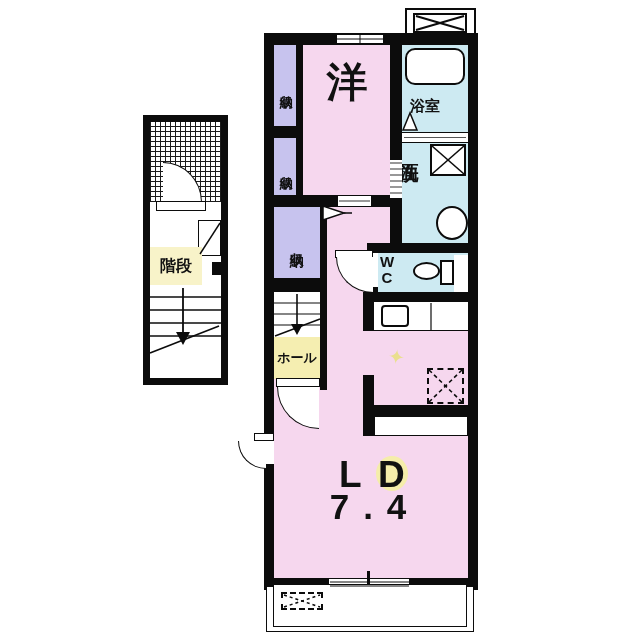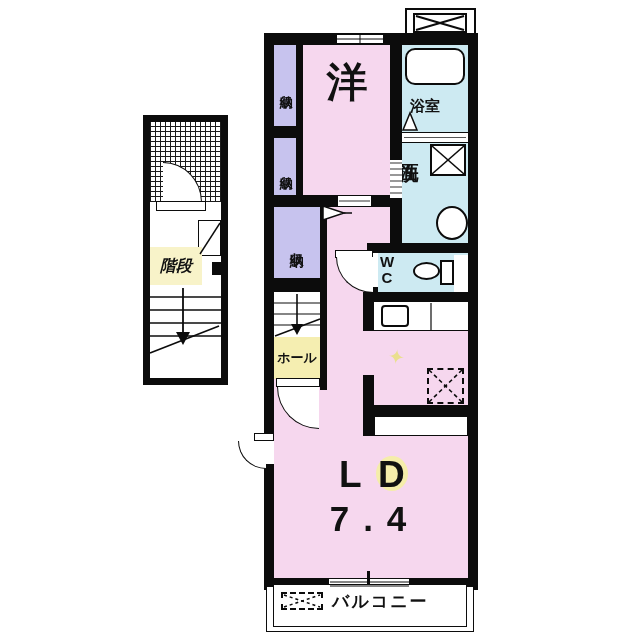--- a/index.html
+++ b/index.html
@@ -34,21 +34,21 @@
   <div class="abs wall" style="left:143px;top:115px;width:85px;height:270px;"></div>
   <div class="abs white" style="left:150px;top:122px;width:71px;height:256px;"></div>
 
   <div class="abs hatch" style="left:150px;top:122px;width:71px;height:80px;"></div>
   <div class="abs" style="left:163px;top:162px;width:39px;height:40px;background:#fff;border-top:1.6px solid #0c0c0c;border-right:1.6px solid #0c0c0c;border-radius:0 100% 0 0;"></div>
   <div class="abs white bord" style="left:156px;top:201px;width:50px;height:10px;"></div>
 
   <div class="abs white bord" style="left:198px;top:220px;width:23px;height:36px;"></div>
 
   <div class="abs paleyel center" style="left:150px;top:247px;width:52px;height:38px;">
-    <span class="lbl" style="font-size:16px;font-style:italic;">階段</span>
+    <span class="lbl" style="font-size:16px;">階段</span>
   </div>
   <div class="abs wall" style="left:212px;top:262px;width:9px;height:13px;"></div>
   <div class="abs white" style="left:150px;top:285px;width:71px;height:93px;"></div>
 
   <div class="abs white bord2" style="left:405px;top:8px;width:71px;height:29px;"></div>
   <div class="abs white" style="left:413px;top:13px;width:54px;height:20px;border:2.5px solid #0c0c0c;"></div>
 
   <div class="abs wall" style="left:264px;top:33px;width:214px;height:557px;"></div>
   <div class="abs pink" style="left:274px;top:45px;width:194px;height:533px;"></div>
 
@@ -120,32 +120,31 @@
   <div class="abs white bord" style="left:276px;top:378px;width:44px;height:9px;"></div>
   <div class="abs" style="left:277px;top:387px;width:42px;height:42px;background:#fff;border-left:1.6px solid #0c0c0c;border-bottom:1.6px solid #0c0c0c;border-radius:0 0 0 100%;"></div>
 
   <div class="abs white" style="left:264px;top:434px;width:10px;height:30px;"></div>
   <div class="abs white bord" style="left:254px;top:433px;width:20px;height:8px;"></div>
   <div class="abs" style="left:238px;top:441px;width:28px;height:28px;background:#fff;border-left:1.6px solid #0c0c0c;border-bottom:1.6px solid #0c0c0c;border-radius:0 0 0 100%;"></div>
 
   <div class="abs" style="left:376px;top:456px;width:32px;height:35px;background:#f5edaa;border-radius:50%;"></div>
   <span class="abs lbl" style="left:339px;top:456px;font-size:37px;">L</span>
   <span class="abs lbl" style="left:378px;top:456px;font-size:37px;">D</span>
-  <div class="abs center" style="left:315px;top:499px;width:120px;height:40px;">
+  <div class="abs center" style="left:315px;top:487px;width:120px;height:40px;">
     <span class="lbl" style="font-size:35px;letter-spacing:14px;">7.4</span>
   </div>
 
   <div class="abs white" style="left:336px;top:34px;width:48px;height:10px;border:1.2px solid #0c0c0c;"></div>
   <div class="abs white" style="left:328px;top:578px;width:82px;height:12px;border:1.2px solid #0c0c0c;"></div>
   <div class="abs wall" style="left:367px;top:571px;width:2.5px;height:25px;"></div>
 
   <div class="abs white" style="left:266px;top:586px;width:208px;height:46px;border:1.6px solid #0c0c0c;"></div>
   <div class="abs white" style="left:273px;top:584px;width:194px;height:43px;border:1.4px solid #0c0c0c;"></div>
   <div class="abs" style="left:281px;top:592px;width:42px;height:18px;border:2px dashed #0c0c0c;background:#fff;"></div>
-  <span class="abs lbl" style="left:332px;top:593px;font-size:17px;letter-spacing:2px;">バルコニー</span>
 
   <svg id="linework" width="640" height="640" viewBox="0 0 640 640">
 
     <g>
       <line x1="200" y1="254" x2="220" y2="223" stroke="#0c0c0c" stroke-width="1.4"></line>
     </g>
 
     <g stroke="#0c0c0c" stroke-width="1.3" fill="none">
       <line x1="150" y1="297" x2="221" y2="297"></line>
       <line x1="150" y1="310" x2="221" y2="310"></line>

